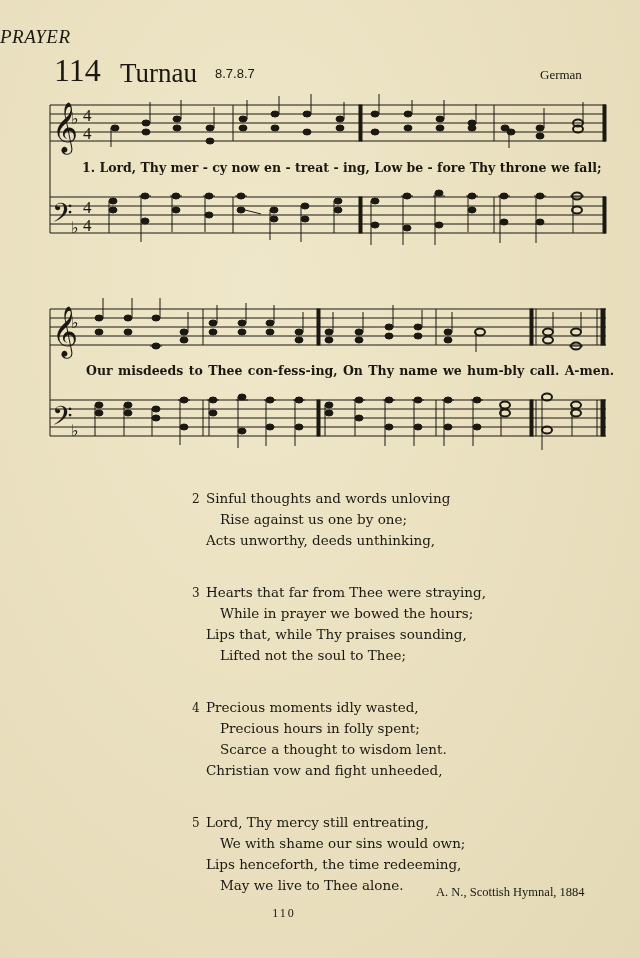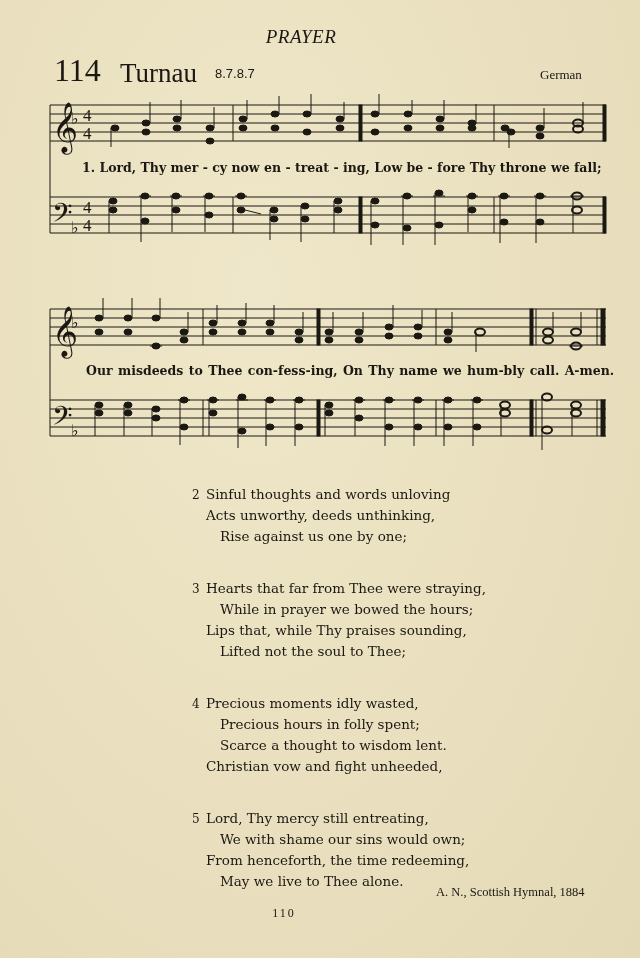--- a/index.html
+++ b/index.html
@@ -6,35 +6,35 @@
     body {
       width: 640px; height: 958px; overflow: hidden;
       background: #ece3c4;
       background-image: radial-gradient(ellipse at 40% 30%, #efe7c9 0%, #e9dfbe 60%, #e4d9b6 100%);
       font-family: "DejaVu Serif", "Liberation Serif", serif;
       color: #1b1812;
       position: relative;
     }
     .abs { position: absolute; }
     .section-title {
-      left: 0; width: 540px; top: 26px; text-align: center;
+      left: 0; width: 540px; top: 26px; 
       font-family: "Liberation Serif", serif; font-style: italic;
-      font-size: 19px; letter-spacing: 0.5px; margin-left: 31px;
+      font-size: 19px; letter-spacing: 0.5px;
     }
     .hymn-number { left: 54px; top: 52px; font-family: "Liberation Serif", serif; font-size: 32px; }
     .tune-name { left: 120px; top: 58px; font-family: "Liberation Serif", serif; font-size: 27px; text-align: right; }
     .meter { left: 215px; top: 66px; font-family: Liberation Sans, sans-serif; font-size: 13px; }
     .origin { left: 540px; top: 67px; font-family: "Liberation Serif", serif; font-size: 13px; }
     .lyric-line {
       font-family: "DejaVu Serif", serif; font-weight: bold; font-size: 12.5px;
       white-space: nowrap;
     }
     .verses { left: 192px; top: 487px; font-family: "DejaVu Serif", serif; font-size: 13.5px; }
     .verse { margin-bottom: 31px; }
-    .verse-line { height: 21px; line-height: 15px; white-space: nowrap; }
+    .verse-line { height: 21px; line-height: 22px; white-space: nowrap; }
     .verse-line.indent { padding-left: 14px; }
     .verse-num { display: inline-block; width: 14px; font-size: 12px; }
     .verse-line.nonum { padding-left: 14px; }
     .verse-line.nonum.indent { padding-left: 28px; }
     .attribution { left: 436px; top: 885px; font-family: "Liberation Serif", serif; font-size: 12.5px; }
     .page-number { left: 0; width: 568px; top: 906px; text-align: center; font-family: "Liberation Serif", serif; font-size: 12px; letter-spacing: 2px; }
     svg.score { position: absolute; left: 0; top: 0; }
   </style>
 </head>
 <body>
@@ -348,37 +348,37 @@
       <line x1="572" y1="405" x2="572" y2="436"></line>
   </g>
 </svg>
 
 <div class="abs lyric-line" style="left:82px; top:160px;">1. Lord, Thy mer - cy  now  en - treat - ing,  Low  be - fore Thy throne we  fall;</div>
 <div class="abs lyric-line" style="left:86px; top:363px; word-spacing:1px;">Our misdeeds to  Thee con-fess-ing,  On Thy name we hum-bly call.    A-men.</div>
 
 <div class="abs verses">
   <div class="verse">
     <div class="verse-line"><span class="verse-num">2</span><span>Sinful thoughts and words unloving</span></div>
+    <div class="verse-line nonum indent">Rise against us one by one;</div>
     <div class="verse-line nonum">Acts unworthy, deeds unthinking,</div>
-    <div class="verse-line nonum indent">Rise against us one by one;</div>
   </div>
   <div class="verse">
     <div class="verse-line"><span class="verse-num">3</span><span>Hearts that far from Thee were straying,</span></div>
     <div class="verse-line nonum indent">While in prayer we bowed the hours;</div>
     <div class="verse-line nonum">Lips that, while Thy praises sounding,</div>
     <div class="verse-line nonum indent">Lifted not the soul to Thee;</div>
   </div>
   <div class="verse">
     <div class="verse-line"><span class="verse-num">4</span><span>Precious moments idly wasted,</span></div>
     <div class="verse-line nonum indent">Precious hours in folly spent;</div>
     <div class="verse-line nonum indent">Scarce a thought to wisdom lent.</div>
     <div class="verse-line nonum">Christian vow and fight unheeded,</div>
   </div>
   <div class="verse">
     <div class="verse-line"><span class="verse-num">5</span><span>Lord, Thy mercy still entreating,</span></div>
     <div class="verse-line nonum indent">We with shame our sins would own;</div>
-    <div class="verse-line nonum">From henceforth, the time redeeming,</div>
+    <div class="verse-line nonum">Lips henceforth, the time redeeming,</div>
     <div class="verse-line nonum indent">May we live to Thee alone.</div>
   </div>
 </div>
 
 <div class="abs attribution">A. N., Scottish Hymnal, 1884</div>
 <div class="abs page-number">110</div>
 
 </body></html>

